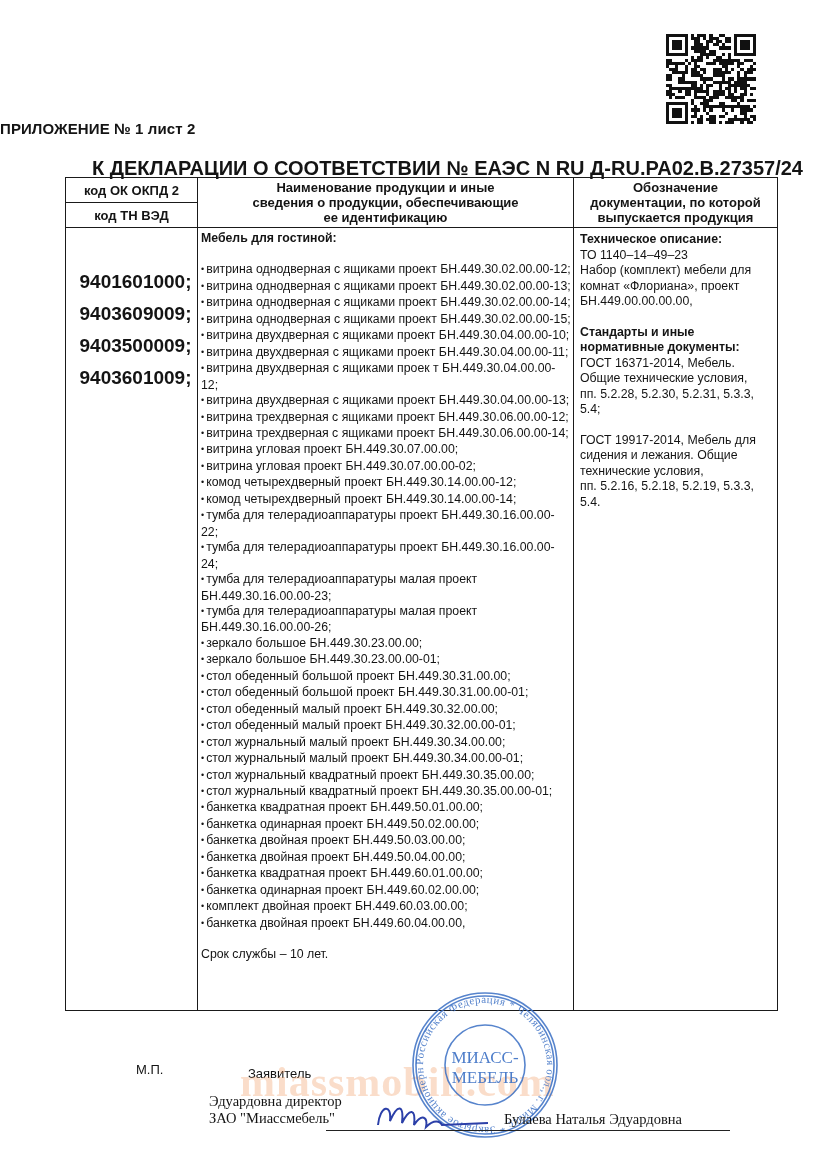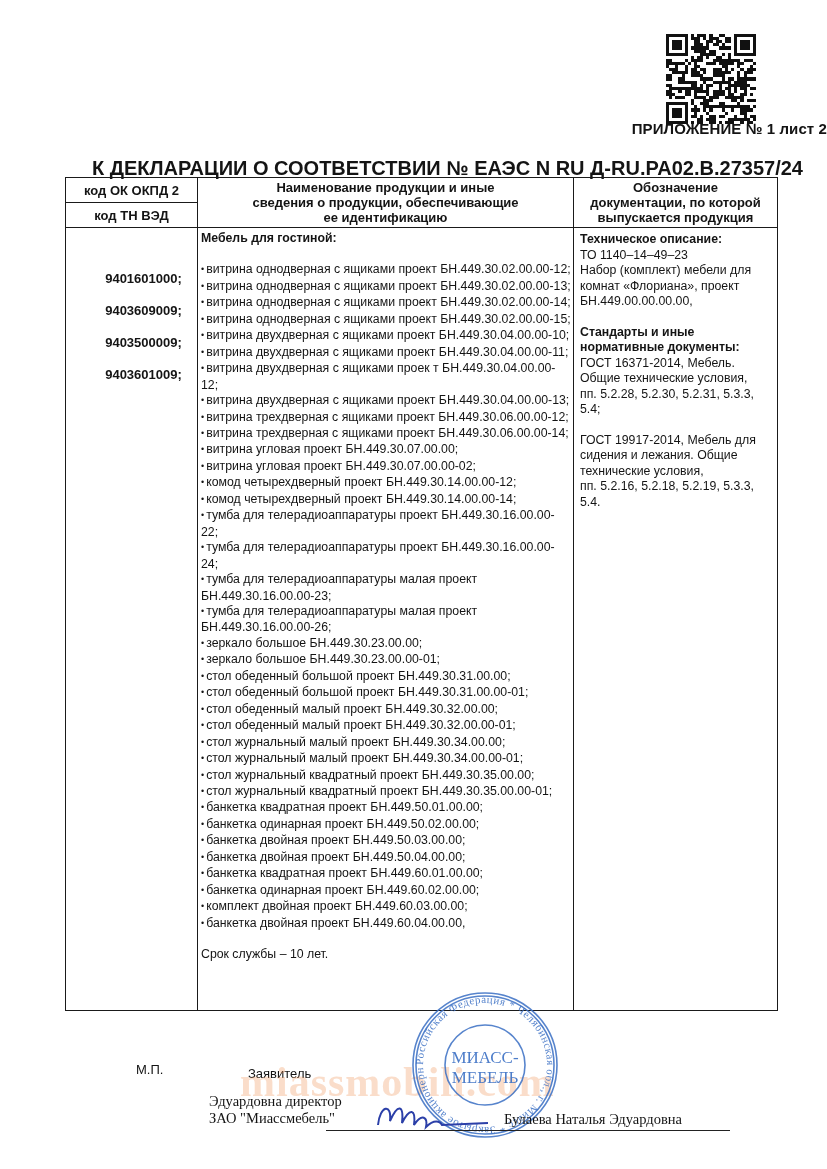--- a/index.html
+++ b/index.html
@@ -2,33 +2,33 @@
 <html><head>
 <meta charset="utf-8">
 <style>
   html, body { margin:0; padding:0; }
   body {
     width:827px; height:1169px; background:#ffffff; position:relative; overflow:hidden;
     font-family:"Liberation Sans", sans-serif; color:#141414;
   }
   .qr { position:absolute; left:666px; top:33px; width:90px; height:92px; }
   .qr svg { width:100%; height:100%; display:block; }
-  .title1 { position:absolute; left:0; width:827px; top:120px; text-align:right;
+  .title1 { position:absolute; left:0; width:827px; top:120px; text-align:left;
     font-weight:bold; font-size:15px; letter-spacing:0.1px; }
   .title2 { position:absolute; left:92px; top:157px; font-weight:bold; font-size:20px; }
   table.main { position:absolute; left:65px; top:177px; width:712px; height:834px;
     border-collapse:collapse; table-layout:fixed; }
   table.main td { border:1.6px solid #1a1a1a; vertical-align:top; padding:0; }
   .hcell { font-weight:bold; font-size:13px; text-align:center; line-height:15px; }
   .hc1a { height:24px; vertical-align:middle !important; }
   .hc1b { height:24px; vertical-align:middle !important;text-align:center; }
   .hc2 { vertical-align:middle !important; padding-top:2px; }
   .hc3 { vertical-align:middle !important; }
   .codes { position:relative; }
-  .code { position:absolute; left:12px; width:100%; text-align:center; font-weight:bold; font-size:13px; }
+  .code { position:absolute; left:4px; width:100%; text-align:center; font-weight:bold; font-size:19px; }
   .items { font-size:12.3px; line-height:15.45px; padding:3px 2px 0 3px !important; white-space:nowrap; }
   .items .group { font-weight:bold; margin-bottom:16px; }
   .items .it { white-space:normal; width:370px; }
   .items .it .b { font-size:9px; position:relative; top:-1px; margin-right:2px; }
   .items .life { margin-top:15px; }
   .docs { font-size:12.3px; line-height:15.5px; padding:4px 2px 0 6px !important; }
   .docs .h { font-weight:bold; }
   .docs .gap { height:15px; }
   .bottom { position:absolute; font-size:13px; }
   .mp { left:136px; top:1062px; }

